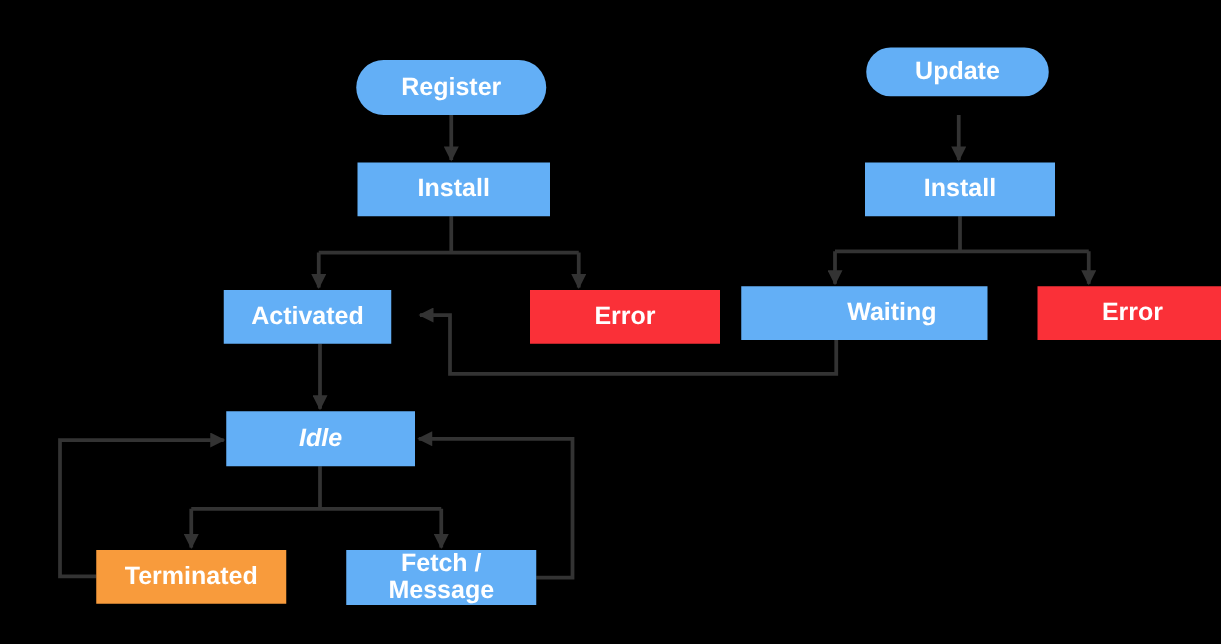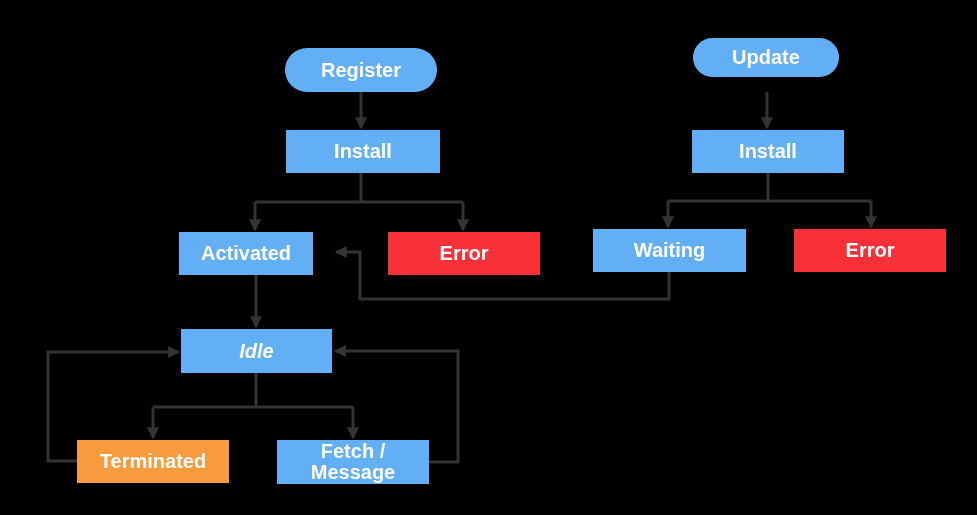--- a/index.html
+++ b/index.html
@@ -21,31 +21,31 @@
     flex-direction: column;
     align-items: center;
     justify-content: center;
     text-align: center;
     color: var(--color-label_text, #ffffff);
     font-weight: bold;
     font-size: 20px;
     line-height: 21px;
   }
   .fill-blue   { background: var(--color-node_blue,   #63AFF6); }
-  .fill-red    { background: var(--color-node_red,    #FA3038); }
+  .fill-red    { background: var(--color-node_red,    #FA3038); margin-left: 36px; }
   .fill-orange { background: var(--color-node_orange, #F89B3C); }
   .pill { border-radius: 22px; }
 
   #n-register      { left: 285px; top:  48px; width: 152px; height: 44px; text-align: center; }
   #n-install-left  { left: 286px; top: 130px; width: 154px; height: 43px; }
   #n-update        { left: 693px; top:  38px; width: 146px; height: 39px; }
   #n-install-right { left: 692px; top: 130px; width: 152px; height: 43px; }
   #n-activated     { left: 179px; top: 232px; width: 134px; height: 43px; }
   #n-error-left    { left: 388px; top: 232px; width: 152px; height: 43px; }
-  #n-waiting       { left: 593px; top: 229px; width: 153px; height: 43px; }
+  #n-waiting       { left: 593px; top: 229px; width: 153px; height: 43px; padding-left: 44px; }
   #n-error-right   { left: 794px; top: 229px; width: 152px; height: 43px; }
   #n-idle          { left: 181px; top: 329px; width: 151px; height: 44px; font-style: italic; }
   #n-terminated    { left:  77px; top: 440px; width: 152px; height: 43px; }
   #n-fetch-message { left: 277px; top: 440px; width: 152px; height: 44px; }
 </style>
 </head>
 <body>
 
 <div id="canvas">
 

